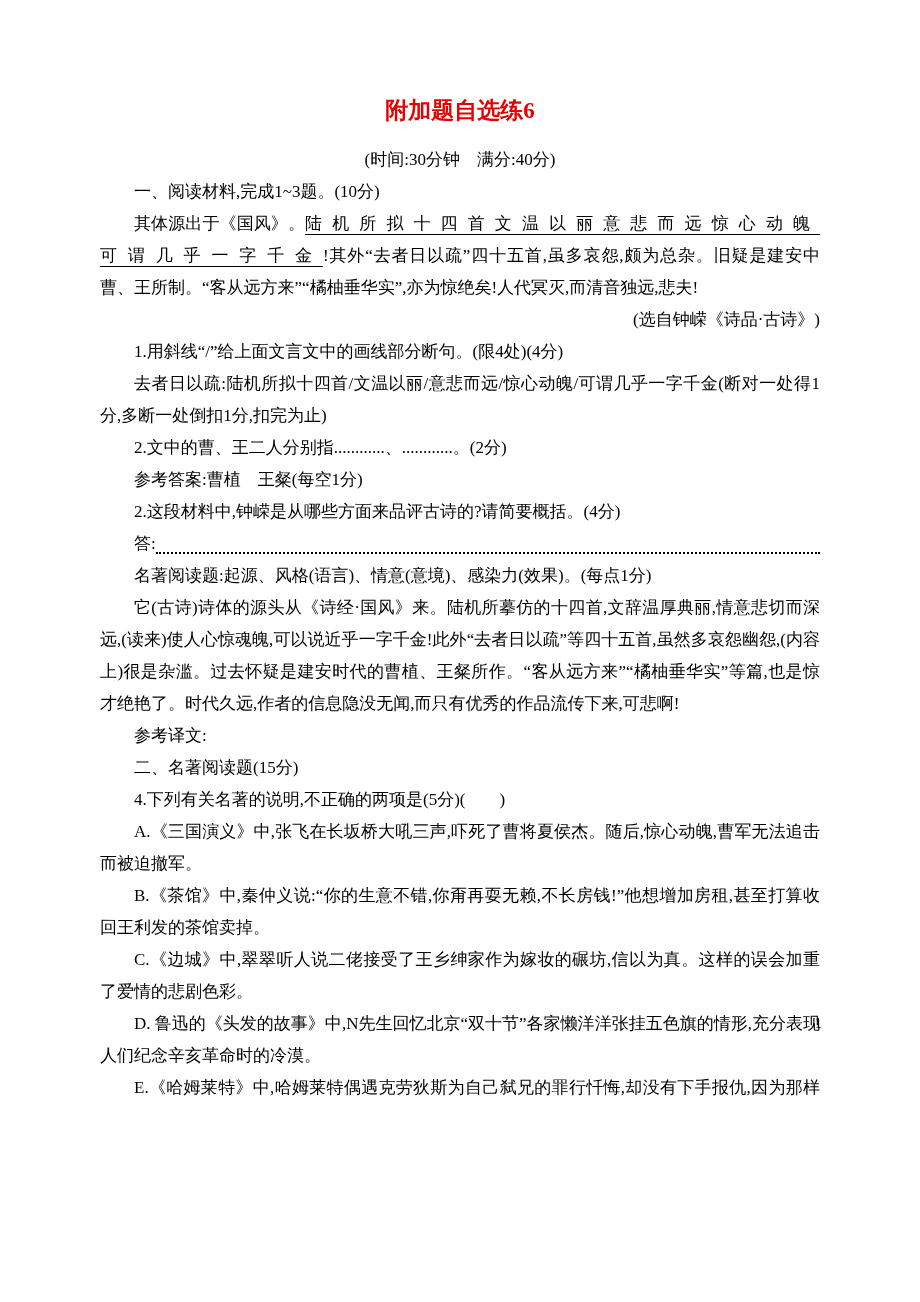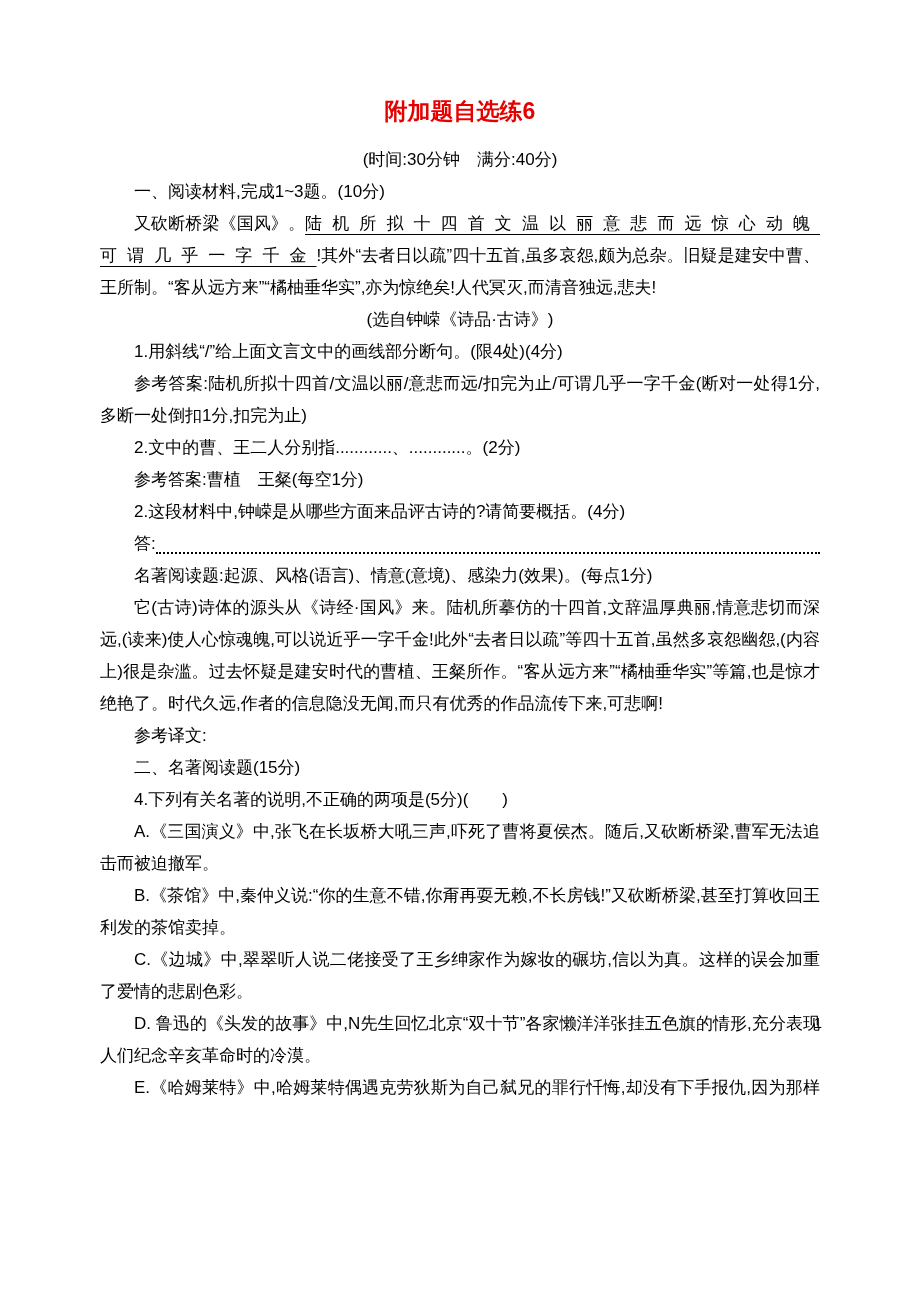--- a/index.html
+++ b/index.html
@@ -8,21 +8,21 @@
     background: #ffffff;
   }
   .page {
     position: relative;
     width: 920px;
     height: 1106px;
     box-sizing: border-box;
     padding: 96px 100px 0 100px;
     background: #ffffff;
     color: #000000;
-    font-family: Liberation Sans, sans-serif;
+    font-family: Liberation Serif, serif;
     font-size: 17px;
     line-height: 32px;
     overflow: hidden;
   }
   .doc-title {
     margin: 0 0 18px 0;
     text-align: center;
     color: #e60000;
     font-size: 23px;
     font-weight: bold;
@@ -31,21 +31,21 @@
   p {
     margin: 0;
     text-align: justify;
     text-indent: 2em;
   }
   .center {
     text-align: center;
     text-indent: 0;
   }
   .source {
-    text-align: center;
+    text-align: right;
     text-indent: 0;
   }
   .u {
     text-decoration: underline;
     text-underline-offset: 5px;
     letter-spacing: 10px;
   }
   .answer-row {
     display: flex;
     padding-left: 34px;
@@ -71,27 +71,27 @@
 <body>
 
 <div class="page">
 
   <h1 class="doc-title">附加题自选练6</h1>
 
   <p class="center">(时间:30分钟　满分:40分)</p>
 
   <p>一、阅读材料,完成1~3题。(10分)</p>
 
-  <p><span>又砍断桥梁《国风》。</span><span class="u">陆机所拟十四首文温以丽意悲而远惊心动魄可谓几乎一字千金</span><span>!其外“去者日以疏”四十五首,虽多哀怨,颇为总杂。旧疑是建安中曹、王所制。“客从远方来”“橘柚垂华实”,亦为惊绝矣!人代冥灭,而清音独远,悲夫!</span></p>
+  <p><span>其体源出于《国风》。</span><span class="u">陆机所拟十四首文温以丽意悲而远惊心动魄可谓几乎一字千金</span><span>!其外“去者日以疏”四十五首,虽多哀怨,颇为总杂。旧疑是建安中曹、王所制。“客从远方来”“橘柚垂华实”,亦为惊绝矣!人代冥灭,而清音独远,悲夫!</span></p>
 
   <p class="source">(选自钟嵘《诗品·古诗》)</p>
 
   <p>1.用斜线“/”给上面文言文中的画线部分断句。(限4处)(4分)</p>
 
-  <p>参考答案:陆机所拟十四首/文温以丽/意悲而远/扣完为止/可谓几乎一字千金(断对一处得1分,多断一处倒扣1分,扣完为止)</p>
+  <p>去者日以疏:陆机所拟十四首/文温以丽/意悲而远/惊心动魄/可谓几乎一字千金(断对一处得1分,多断一处倒扣1分,扣完为止)</p>
 
   <p>2.文中的曹、王二人分别指............、............。(2分)</p>
 
   <p>参考答案:曹植　王粲(每空1分)</p>
 
   <p>2.这段材料中,钟嵘是从哪些方面来品评古诗的?请简要概括。(4分)</p>
 
   <div class="answer-row">
     <span class="label">答:</span>
     <span class="dotline"></span>
@@ -100,21 +100,21 @@
   <p>名著阅读题:起源、风格(语言)、情意(意境)、感染力(效果)。(每点1分)</p>
 
   <p>它(古诗)诗体的源头从《诗经·国风》来。陆机所摹仿的十四首,文辞温厚典丽,情意悲切而深远,(读来)使人心惊魂魄,可以说近乎一字千金!此外“去者日以疏”等四十五首,虽然多哀怨幽怨,(内容上)很是杂滥。过去怀疑是建安时代的曹植、王粲所作。“客从远方来”“橘柚垂华实”等篇,也是惊才绝艳了。时代久远,作者的信息隐没无闻,而只有优秀的作品流传下来,可悲啊!</p>
 
   <p>参考译文:</p>
 
   <p>二、名著阅读题(15分)</p>
 
   <p>4.下列有关名著的说明,不正确的两项是(5分)(　　)</p>
 
-  <p>A.《三国演义》中,张飞在长坂桥大吼三声,吓死了曹将夏侯杰。随后,又砍断桥梁,曹军无法追击而被迫撤军。</p>
-  <p>B.《茶馆》中,秦仲义说:“你的生意不错,你甭再耍无赖,不长房钱!”又砍断桥梁,甚至打算收回王利发的茶馆卖掉。</p>
+  <p>A.《三国演义》中,张飞在长坂桥大吼三声,吓死了曹将夏侯杰。随后,惊心动魄,曹军无法追击而被迫撤军。</p>
+  <p>B.《茶馆》中,秦仲义说:“你的生意不错,你甭再耍无赖,不长房钱!”他想增加房租,甚至打算收回王利发的茶馆卖掉。</p>
   <p>C.《边城》中,翠翠听人说二佬接受了王乡绅家作为嫁妆的碾坊,信以为真。这样的误会加重了爱情的悲剧色彩。</p>
   <p>D. 鲁迅的《头发的故事》中,N先生回忆北京“双十节”各家懒洋洋张挂五色旗的情形,充分表现人们纪念辛亥革命时的冷漠。</p>
   <p>E.《哈姆莱特》中,哈姆莱特偶遇克劳狄斯为自己弑兄的罪行忏悔,却没有下手报仇,因为那样会送叔父升入天堂而不是下地狱。</p>
 
   <div class="pageno">1</div>
 
 </div>
 
 </body></html>

